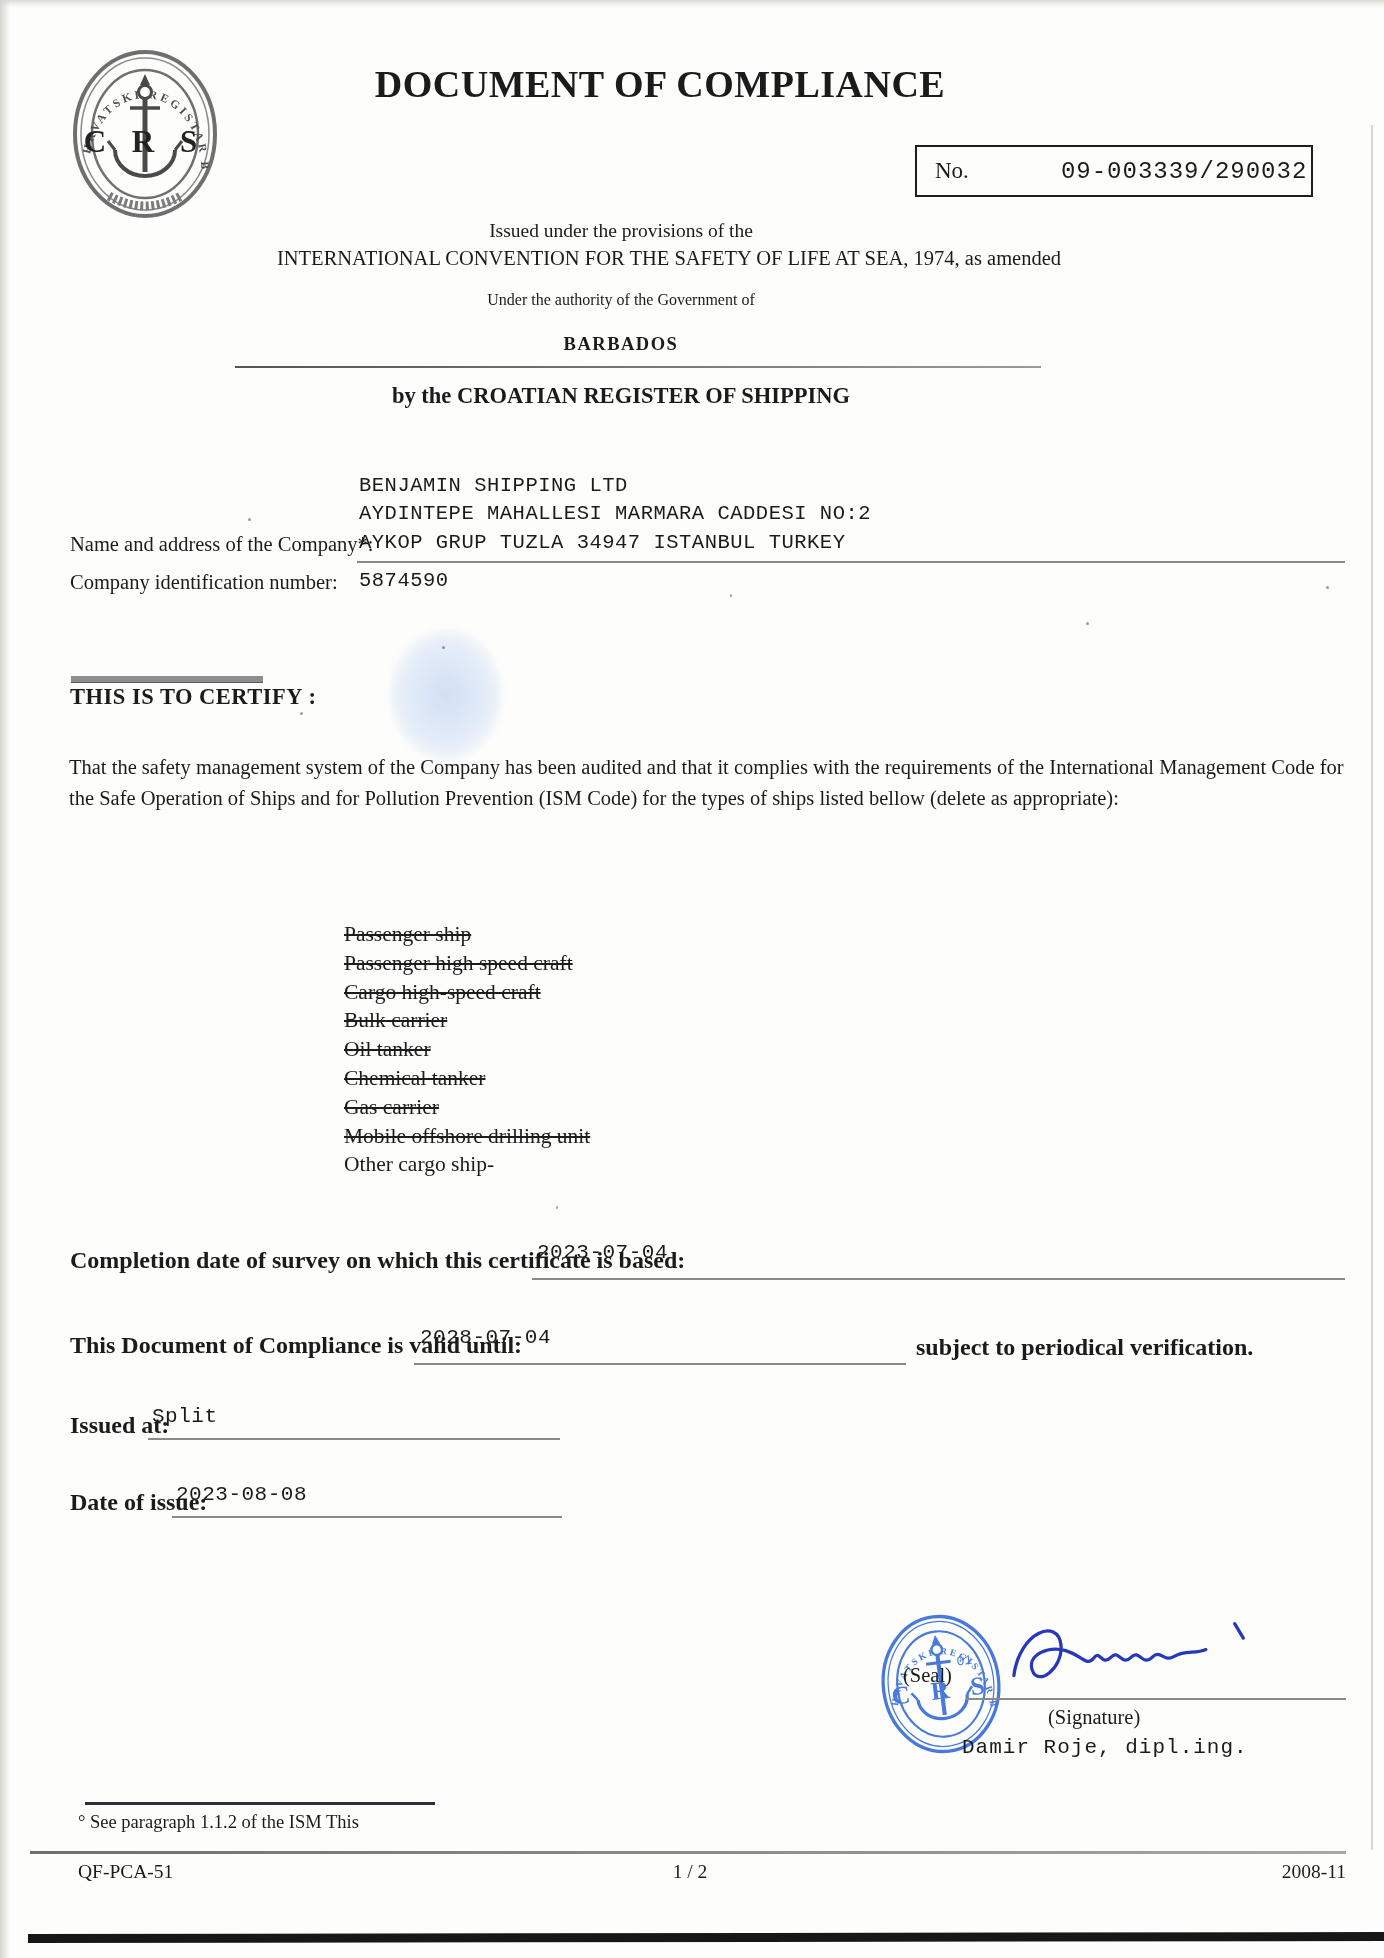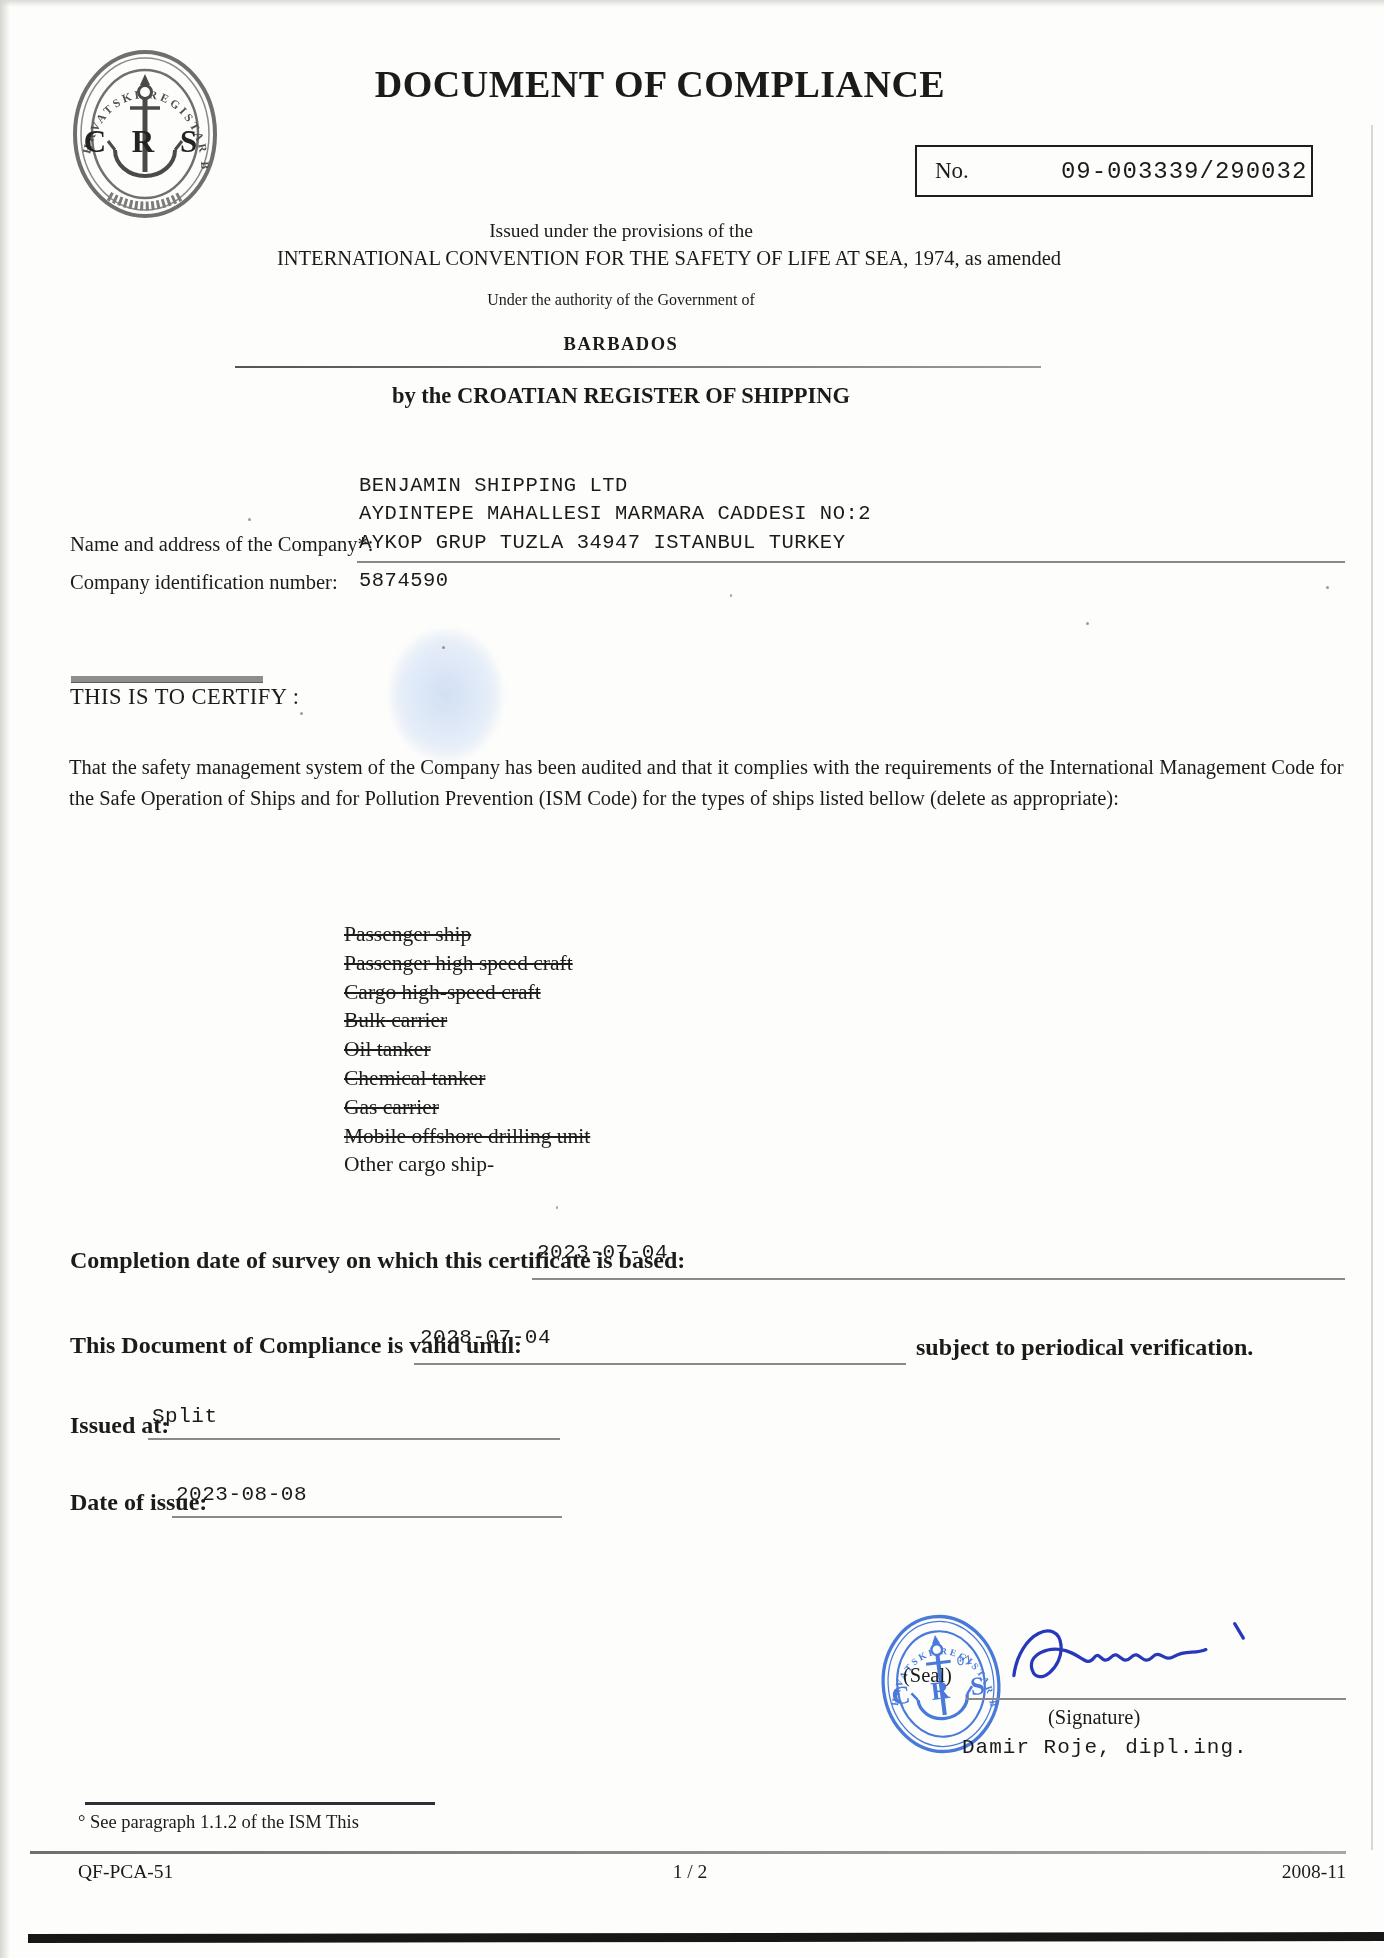--- a/index.html
+++ b/index.html
@@ -35,21 +35,21 @@
   .c-line { font-size:20.5px; letter-spacing:.5px; }
   .c1 { left:359px; top:474px; }
   .c2 { left:359px; top:502px; }
   .c3 { left:359px; top:531px; }
   .c-name-label { left:70px; top:533px; font-size:20.5px; }
   .c-underline  { left:357px; top:561px; width:988px; height:2px; background:#8a8a88; }
   .c-id-label   { left:70px; top:571px; font-size:20.5px; }
   .c-id-value   { left:359px; top:569px; }
 
   .certify-bar     { left:71px; top:676px; width:192px; height:6px; background:#8e8e8e; border-bottom:1px solid #5c5c5c; }
-  .certify-heading { left:70px; top:684px; font-size:22.5px; font-weight:normal; letter-spacing:.5px; }
+  .certify-heading { left:70px; top:684px; font-size:22.5px; font-weight:bold; letter-spacing:.5px; }
   .watermark { left:388px; top:628px; width:116px; height:134px; border-radius:50%;
     background:radial-gradient(ellipse at center, rgba(140,175,235,.38) 0%, rgba(150,185,240,.22) 55%, rgba(160,190,240,0) 75%);
     filter:blur(2px); }
   .certify-body { left:69px; top:752px; width:1278px; font-size:20.5px; line-height:31px; }
 
   .ship-list { left:344px; top:920px; width:700px; font-size:21.5px; line-height:28.8px; }
   .ship-item.struck { text-decoration:line-through; text-decoration-thickness:2px; text-decoration-color:#1d1d1d; }
 
   .d-label { font-size:24px;font-weight:bold; }
   .d-value { font-size:21px; letter-spacing:.5px; }

